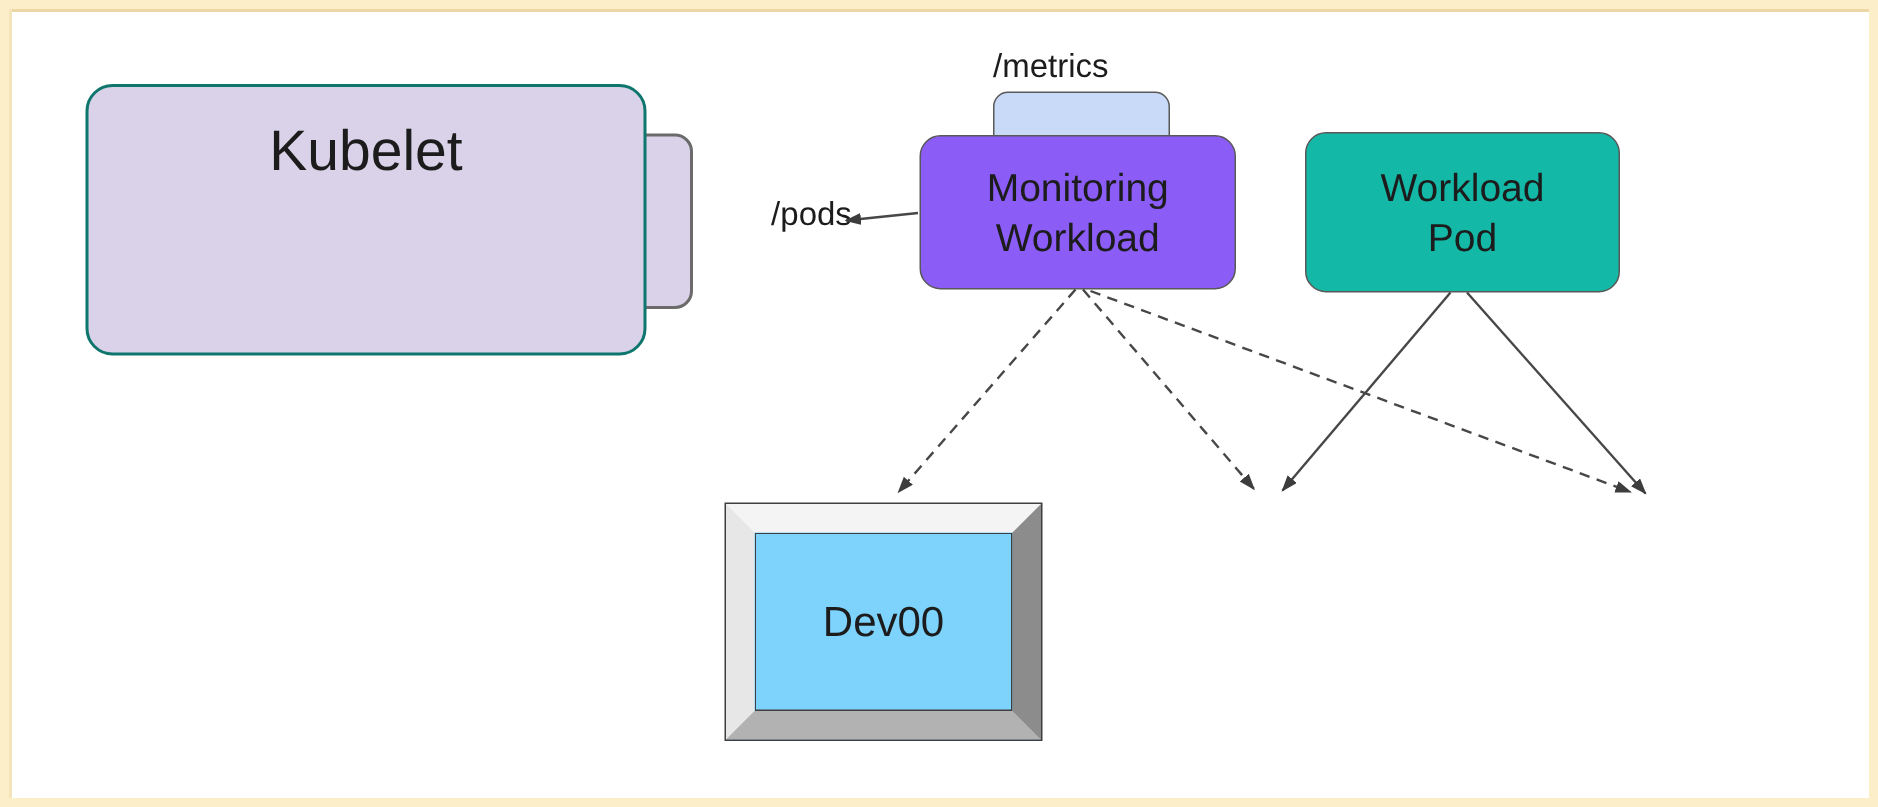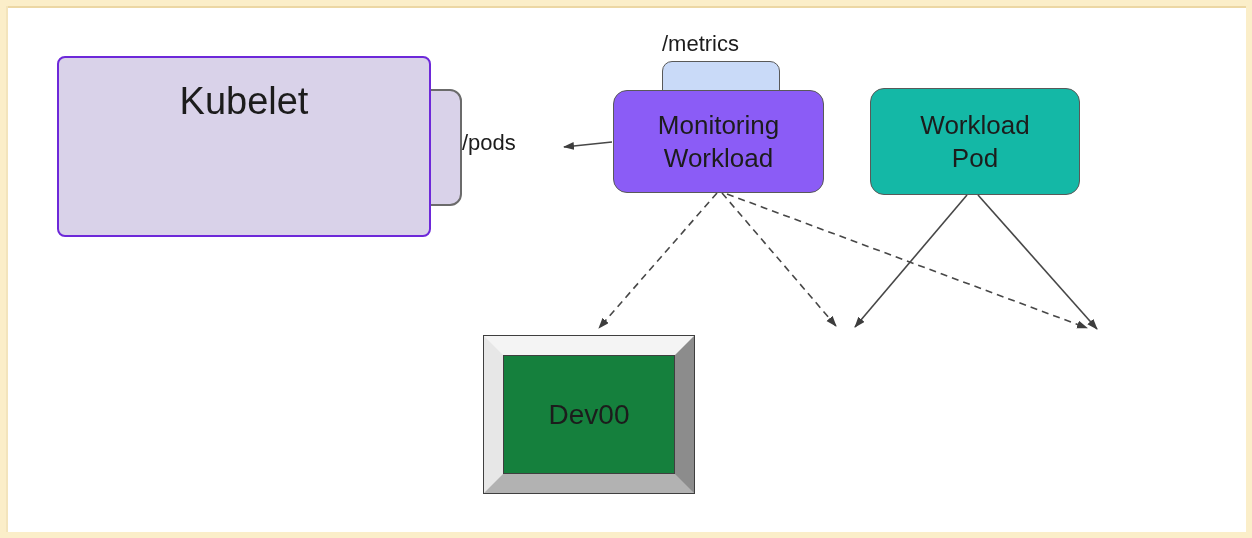--- a/index.html
+++ b/index.html
@@ -9,39 +9,39 @@
   .frame{position:absolute;inset:0;border:6px solid #fbeec9;pointer-events:none;z-index:30;}
   .frame .accent-top{position:absolute;top:0;left:0;right:0;height:2px;background:#ecd7a4;}
   .frame .accent-left{position:absolute;top:0;left:0;bottom:0;width:2px;background:#f3e4bc;}
 
   .node{position:absolute;box-sizing:border-box;display:flex;align-items:center;
         justify-content:center;text-align:center;}
 
   .kubelet-back{left:400px;top:89px;width:62px;height:117px;background:#d9d2e9;
         border:2px solid #6b6b6b;border-radius:12px;z-index:1;}
   .kubelet{left:57px;top:56px;width:374px;height:181px;background:#d9d2e9;
-        border:2px solid #6d28d9;border-radius:8px;z-index:2;
+        border:2px solid #0f766e;border-radius:18px;z-index:2;
         align-items:flex-start;padding-top:82px;}
   .kubelet .lbl{font-size:38px;line-height:1;transform:translateY(-58px);}
 
   .metrics-tab{left:662px;top:61px;width:118px;height:45px;background:#c9daf8;
         border:1.5px solid #595959;border-radius:10px 10px 0 0;z-index:1;}
   .monitoring{left:613px;top:90px;width:211px;height:103px;background:#8b5cf6;
         border:1.5px solid #595959;border-radius:14px;z-index:2;flex-direction:column;}
   .workload{left:870px;top:88px;width:210px;height:107px;background:#14b8a6;
         border:1.5px solid #595959;border-radius:14px;z-index:2;flex-direction:column;}
   .pod-lbl{font-size:26px;line-height:33px;}
 
   .ep-label{position:absolute;font-size:22px;z-index:3;}
   .metrics-label{left:662px;top:31px;width:118px;}
-  .pods-label{left:462px;top:130px;width:72px;}
+  .pods-label{left:462px;top:130px;width:72px;text-align:center;padding-left:43px;}
 
   .device{position:absolute;top:336px;width:210px;height:157px;box-sizing:border-box;
         border:19px solid;border-color:#f4f4f4 #8c8c8c #b2b2b2 #e7e7e7;
-        background:#15803d;outline:1px solid #3f3f3f;
+        background:#7dd3fc;outline:1px solid #3f3f3f;
         box-shadow:inset 0 0 0 1px #3f3f3f;
         display:flex;align-items:center;justify-content:center;z-index:2;}
   .device .lbl{font-size:28px;}
   .dev0{left:484px;} .dev1{left:743px;} .dev2{left:1002px;}
 
   svg.edges{position:absolute;left:0;top:0;z-index:5;pointer-events:none;}
   .edge{stroke:#474747;stroke-width:1.6;fill:none;}
   .edge.dashed{stroke-dasharray:7 5;}
 </style>
 </head>

